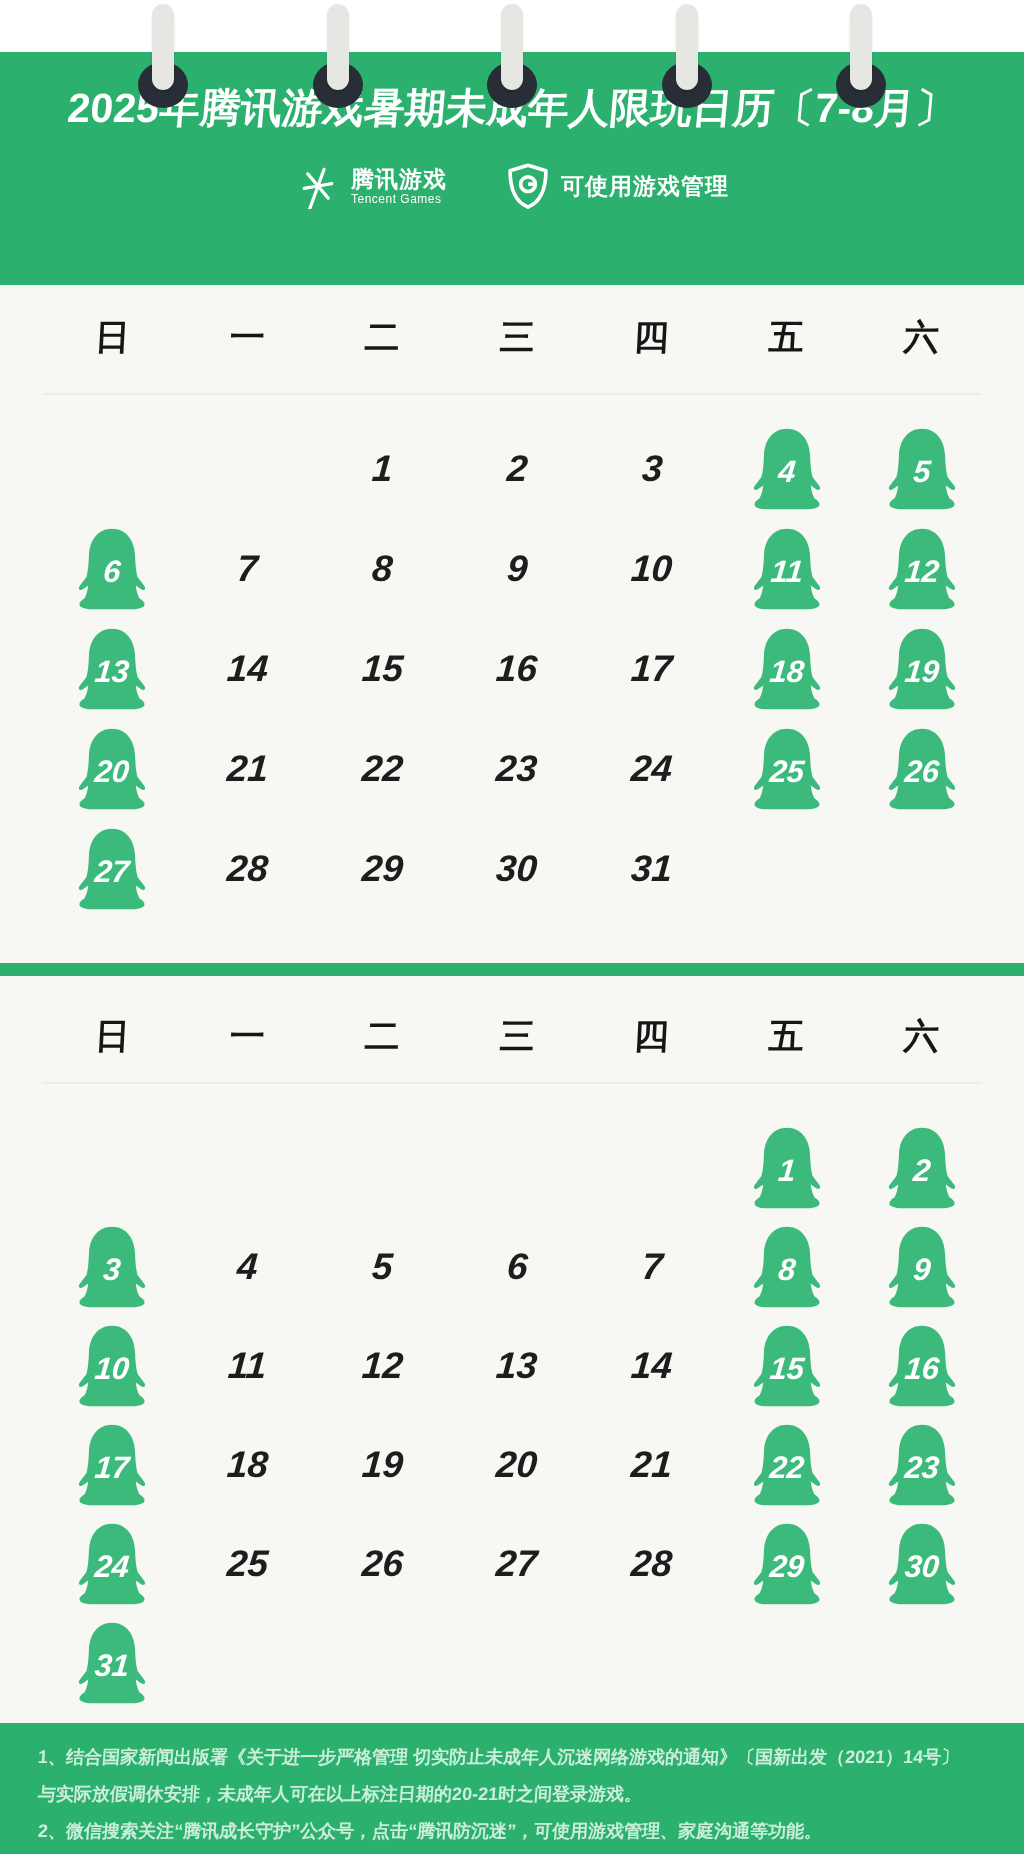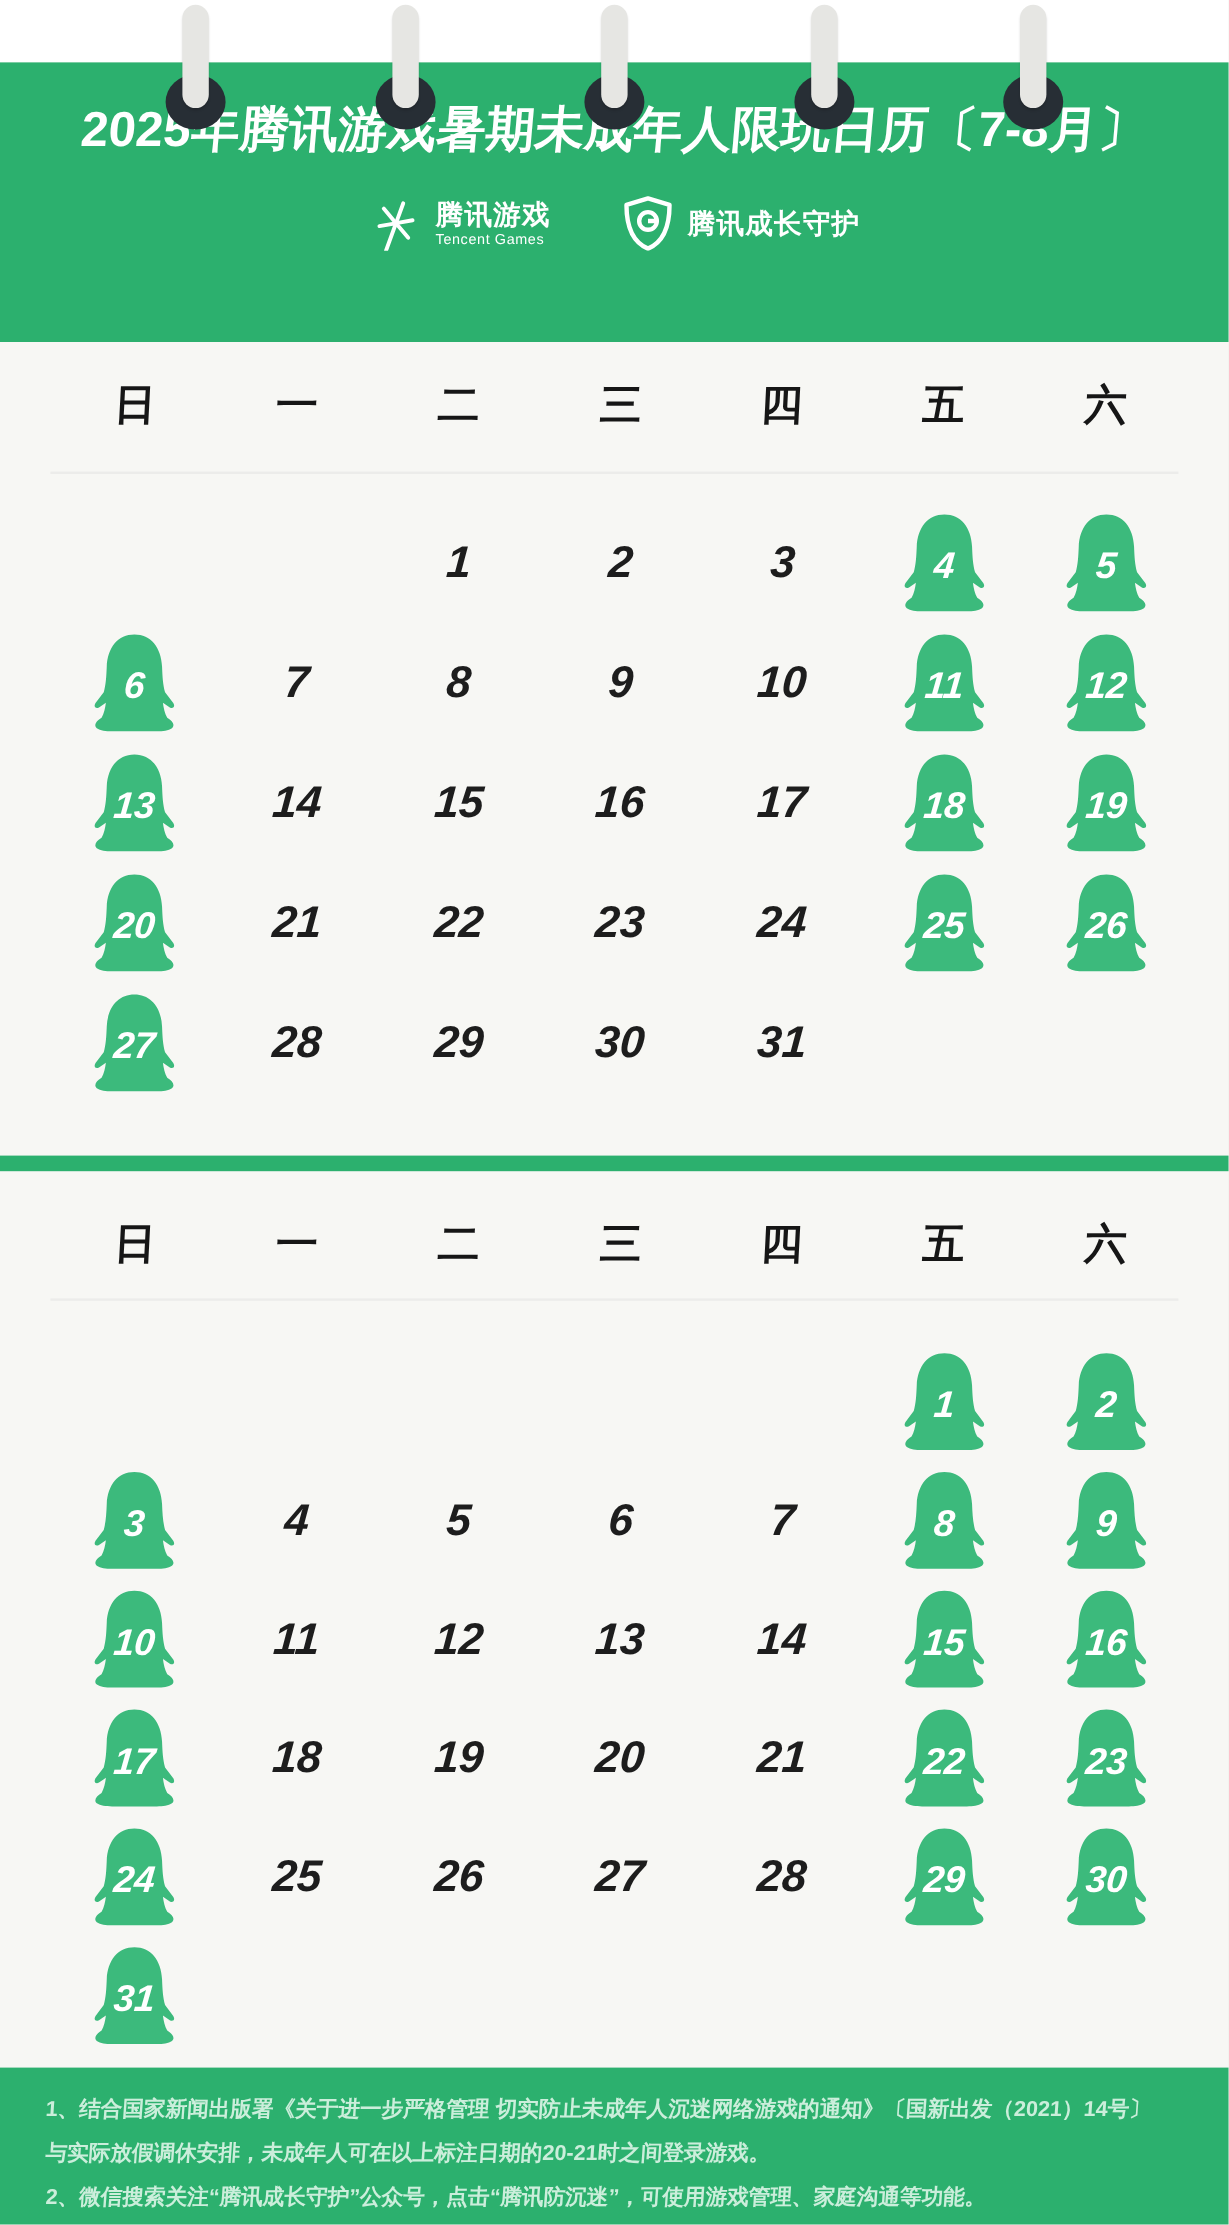--- a/index.html
+++ b/index.html
@@ -106,21 +106,21 @@
         <span class="logo-label">腾讯游戏</span>
         <span class="logo-sublabel">Tencent Games</span>
       </div>
     </div>
     <div class="logo">
       <svg viewBox="0 0 100 100">
         <path d="M50 5 L89 17 C89 52 79 84 50 96 C21 84 11 52 11 17 Z" fill="none" stroke="#FFFFFF" stroke-width="8" stroke-linejoin="round"></path>
         <circle cx="50" cy="46" r="16" fill="none" stroke="#FFFFFF" stroke-width="8"></circle>
         <path d="M50 46 L66 46" stroke="#FFFFFF" stroke-width="8"></path>
       </svg>
-      <span class="logo-label">腾讯成长守护</span>
+      <span class="logo-label">可使用游戏管理</span>
     </div>
   </div>
 
   <div class="month month-july">
     <div class="weekday-row">
         <div class="weekday-cell">日</div>
         <div class="weekday-cell">一</div>
         <div class="weekday-cell">二</div>
         <div class="weekday-cell">三</div>
         <div class="weekday-cell">四</div>

